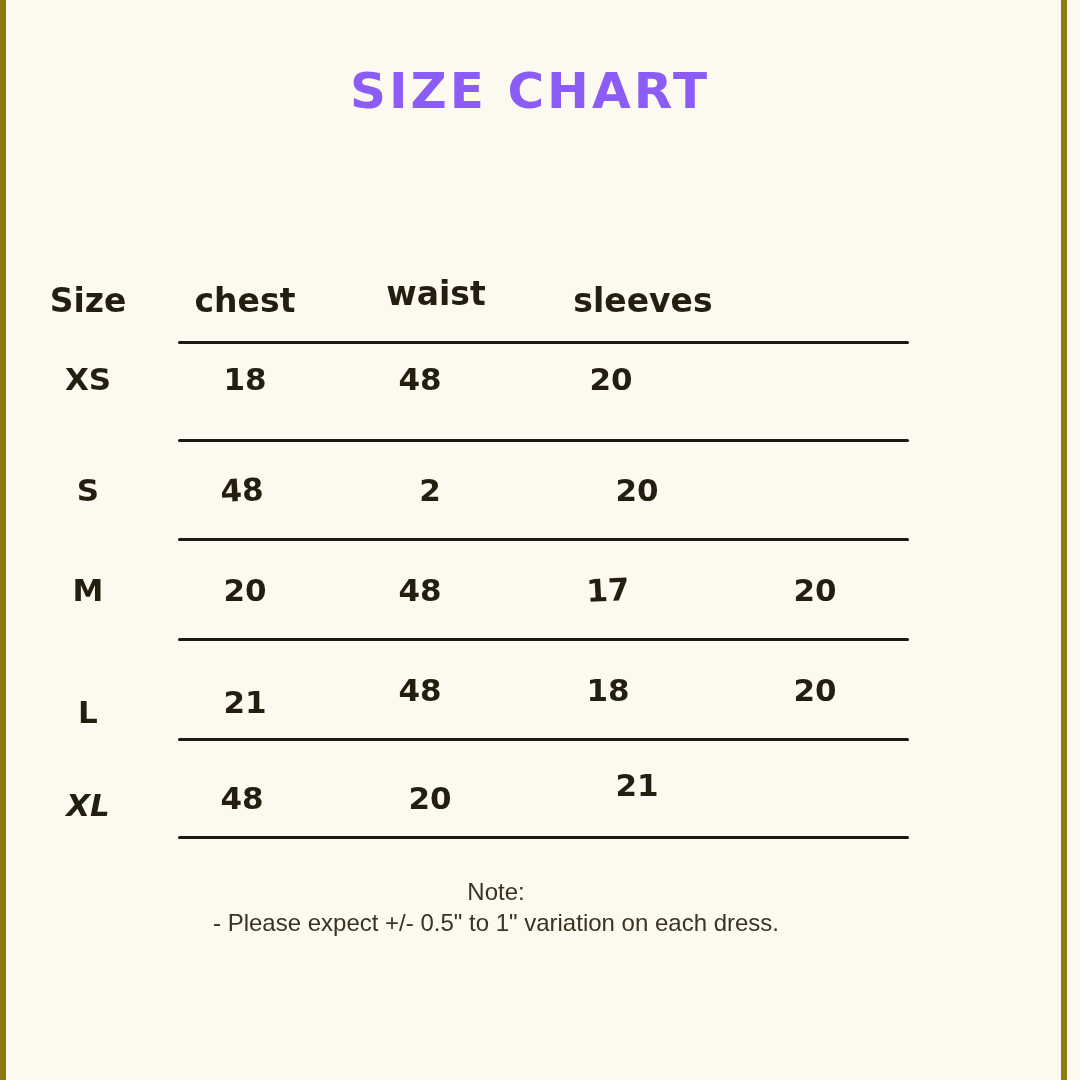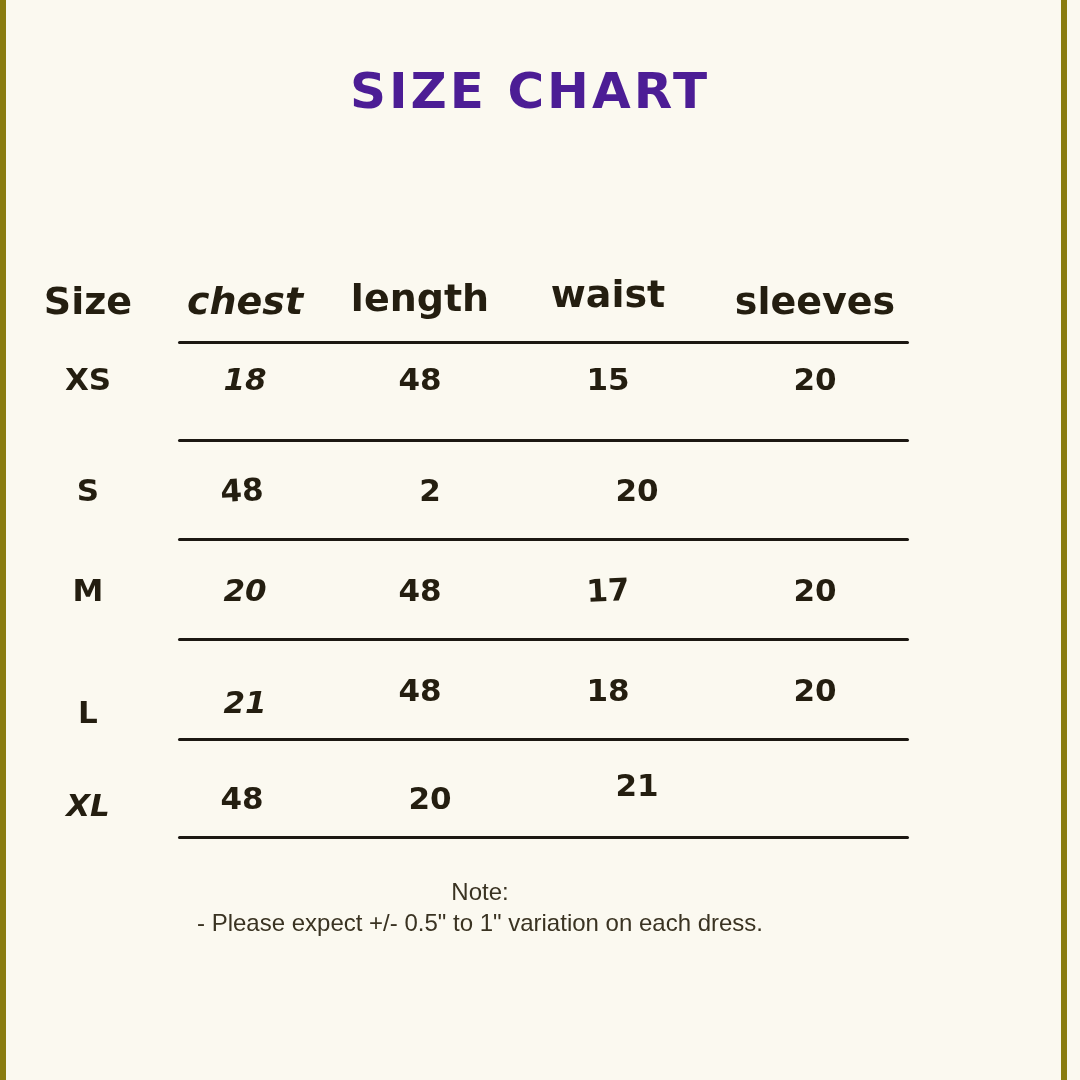--- a/index.html
+++ b/index.html
@@ -13,96 +13,94 @@
     color:#241E10;
   }
   .stripe{position:absolute;top:0;height:1080px;background:#8A7C10;}
   .stripe-left{left:0;width:6px;}
   .stripe-right{right:13px;width:6px;}
 
   .title{
     position:absolute;top:62px;left:0;width:1060px;
     text-align:center;
     font-size:50px;font-weight:800;letter-spacing:3px;
-    color:#4c1d95;
+    color:#8b5cf6;
   }
 
   .size-table{
     position:absolute;left:20px;top:258px;width:900px;
   }
   .trow{
     position:relative;display:flex;align-items:center;
   }
   .thead{height:85px;}
   .r0{height:98px;}
   .r1{height:99px;}
   .r2{height:100px;}
   .r3{height:100px;}
   .r4{height:98px;}
   .cell{
     text-align:center;
     font-weight:700;
     font-size:31px;
     line-height:1;
   }
-  .thead .cell{font-size:38px;}
+  .thead .cell{font-size:33px;}
   .c1{width:136px;}
-  .c2{width:178px;font-style:italic;}
+  .c2{width:178px;}
   .c3{width:172px;}
   .c4{width:204px;}
   .c5{width:210px;}
   .rule{
     position:absolute;bottom:-1px;left:158px;width:731px;height:3px;
     background:#1C1812;border-radius:2px;
   }
   
   .thead .c3{transform:translateY(-3px);}
   .thead .c4{transform:translateY(-7px);}
   .r0 .cell{transform:translateY(-13px);}
   .r3 .c1{transform:translateY(22px);}
   .r3 .c2{transform:translateY(12px);}
   .r4 .c1{transform:translateY(16px);font-style:italic;}
   .r4 .c2,.r4 .c3,.r4 .c4{transform:translateY(9px);}
   .r4 .c5{transform:translateY(-4px);}
   .r1 .c3{transform:rotate(-3deg);}
   .r2 .c4{transform:rotate(-3deg);}
 
   .note{
-    position:absolute;top:876px;left:0;width:960px;
+    position:absolute;top:876px;left:16px;width:960px;
     text-align:center;
     font-family:"Liberation Sans", sans-serif;
     font-size:24px;line-height:31px;
     color:#3A3322;
   }
 </style>
 </head>
 <body>
 
 <div class="canvas">
   <div class="stripe stripe-left"></div>
   <div class="stripe stripe-right"></div>
 
   <div class="title">SIZE CHART</div>
 
   <div class="size-table">
 
     <div class="trow thead">
       <div class="cell c1">Size</div>
       <div class="cell c2">chest</div>
-      <div class="cell c3">length</div>
       <div class="cell c4">waist</div>
       <div class="cell c5">sleeves</div>
       <div class="rule"></div>
     </div>
 
     <div class="trow r0">
       <div class="cell c1">XS</div>
       <div class="cell c2">18</div>
       <div class="cell c3">48</div>
-      <div class="cell c4">15</div>
       <div class="cell c5">20</div>
       <div class="rule"></div>
     </div>
 
     <div class="trow r1">
       <div class="cell c1">S</div>
       <div class="cell c3">48</div>
       <div class="cell c4">2</div>
       <div class="cell c5">20</div>
       <div class="rule"></div>

